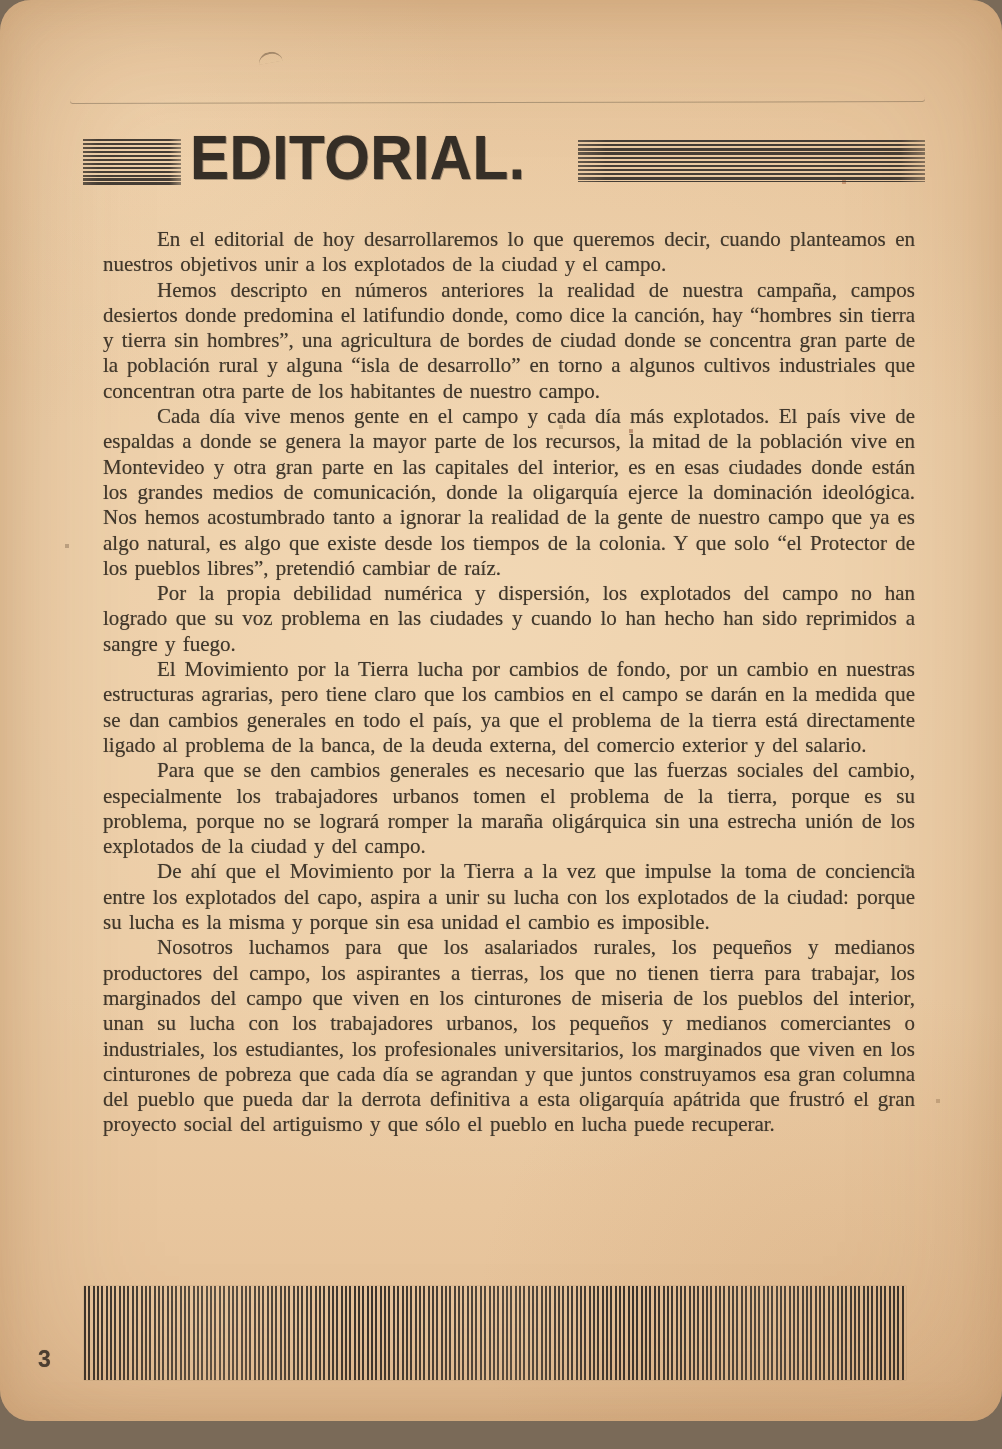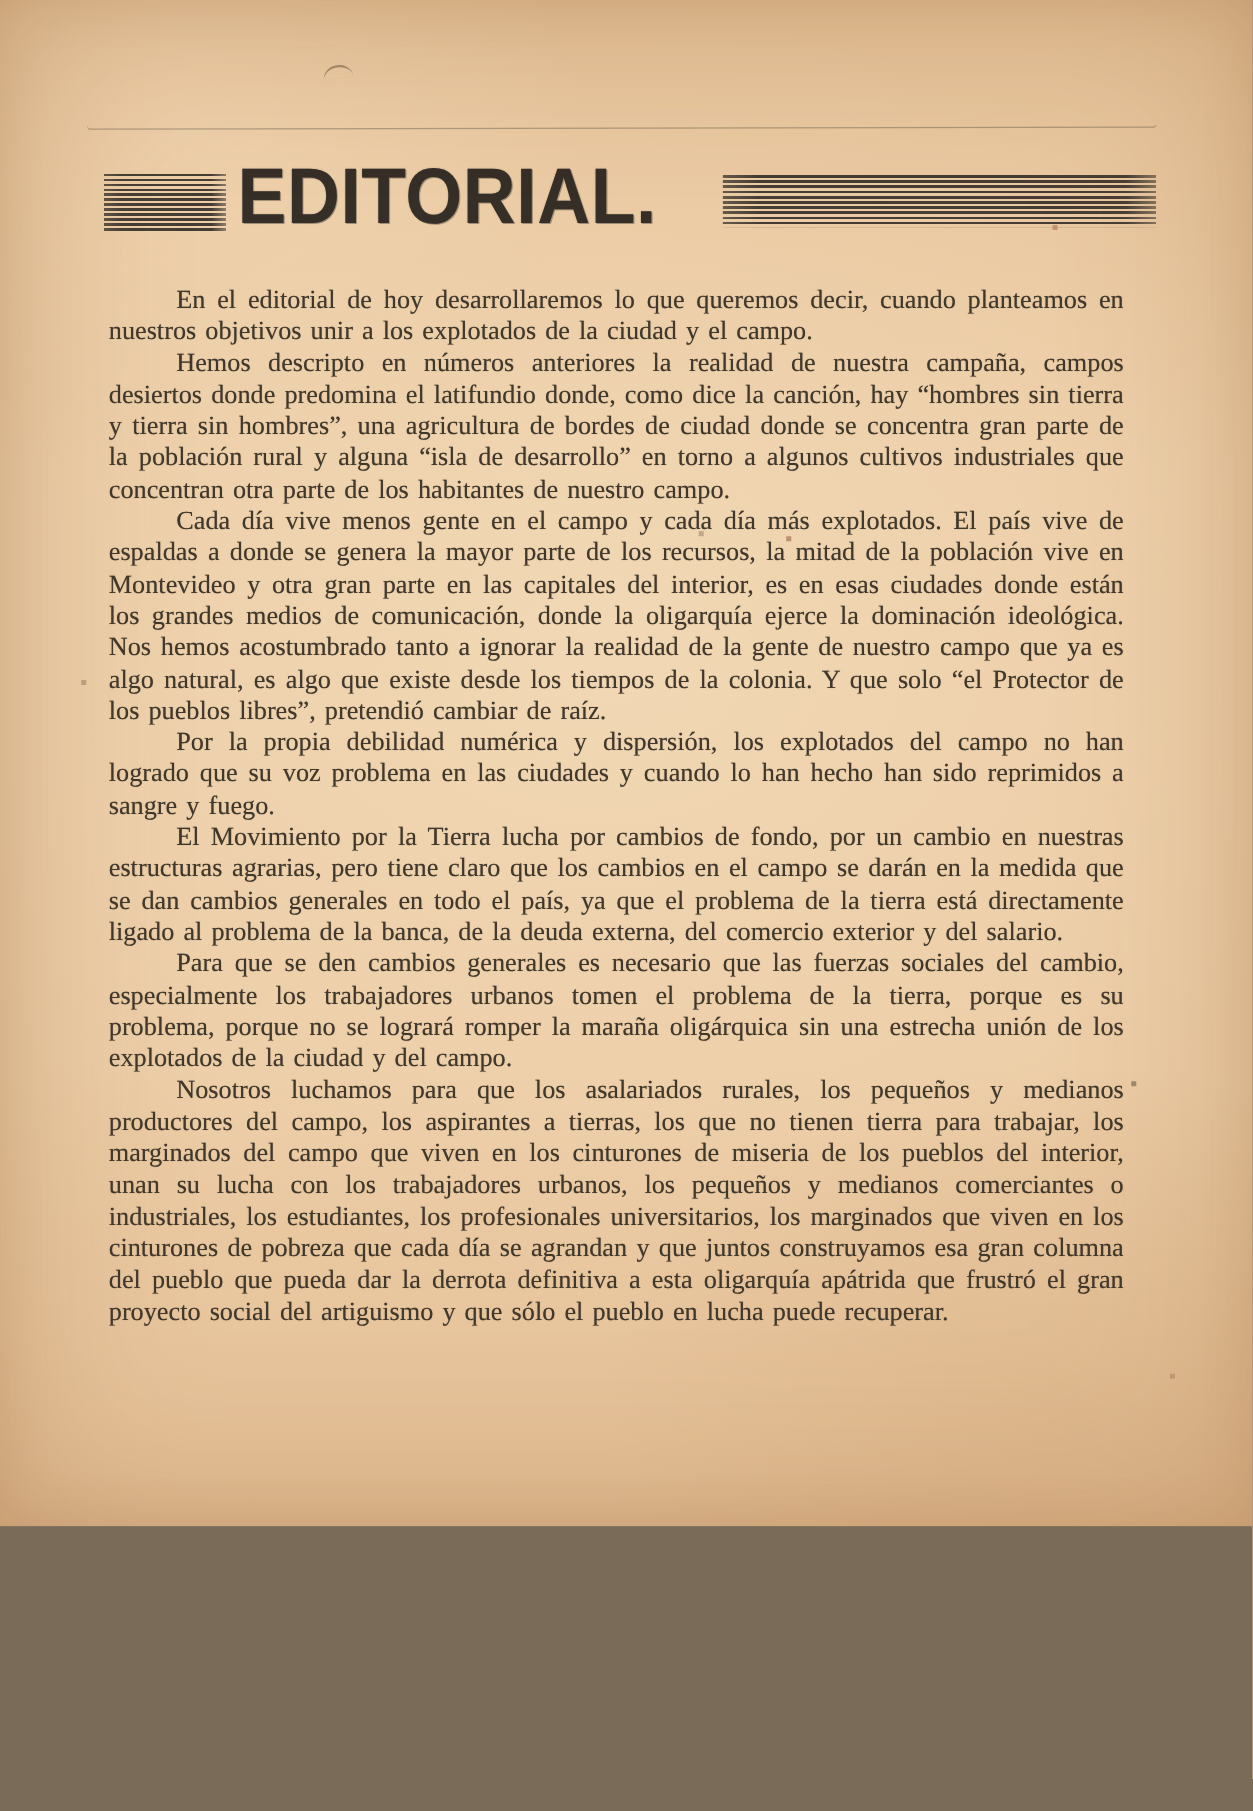--- a/index.html
+++ b/index.html
@@ -1,27 +1,28 @@
 <!DOCTYPE html>
 <html><head>
 <meta charset="utf-8">
 <style>
   html,body { margin:0; padding:0; background:#7a6a58; }
   .page {
     position:relative;
-    width:1002px; height:1221px;
+    width:1002px; height:1421px;
     margin:0 auto;
     background-color:#e9c8a1;
     background-image:
       radial-gradient(90% 60% at 48% 42%, rgba(255,240,214,0.30), rgba(255,240,214,0) 70%),
       radial-gradient(40% 25% at 15% 8%, rgba(255,236,205,0.25), rgba(255,236,205,0) 80%),
       radial-gradient(50% 30% at 85% 92%, rgba(190,140,90,0.18), rgba(190,140,90,0) 75%),
       linear-gradient(180deg, #e6c39a 0%, #eccda6 30%, #eccda6 70%, #e4bf96 100%);
     overflow:hidden;
     font-family:"Liberation Serif", serif;
+    border-radius:31px;
   }
   .page::after {
     content:""; position:absolute; inset:0; pointer-events:none;
     box-shadow: inset 0 0 150px rgba(140,85,40,0.30), inset 0 0 40px rgba(165,115,65,0.18);
   }
   .top-rule {
     position:absolute; left:70px; top:97px; width:855px; height:5px;
     background:linear-gradient(90deg, #43var 0, #433b32 0%, #38312a 55%, #443c33 100%);
     border-radius:3px;
     transform:rotate(-0.12deg);
@@ -46,21 +47,21 @@
     position:absolute; left:190px; top:126px; margin:0;
     font-family:"Liberation Sans", sans-serif;
     font-weight:bold; font-size:63px; line-height:1;
     letter-spacing:0.5px;
     color:#362f27;
     transform:scaleX(0.93); transform-origin:left top;
     text-shadow:1px 1px 0 rgba(54,47,39,0.35), 0 0 1px rgba(54,47,39,0.5);
     white-space:nowrap;
   }
   .body-text {
-    position:absolute; left:87px; top:227px; width:812px; height:1052px;
+    position:absolute; left:103px; top:227px; width:812px; height:1052px;
     overflow:hidden;
     font-size:21px; line-height:25.3px;
     color:#41382c;
     text-align:justify;
     text-shadow:0 0 0.7px rgba(65,56,44,0.55);
   }
   .body-text p { margin:0; text-indent:54px; word-spacing:2px; }
   .barcode {
     position:absolute; left:84px; top:1286px; width:822px; height:94px;
     background:
@@ -106,19 +107,20 @@
   <h1 class="title">EDITORIAL.</h1>
   <div class="hlines right"></div>
 
   <div class="body-text">
     <p>En el editorial de hoy desarrollaremos lo que queremos decir, cuando planteamos en nuestros objetivos unir a los explotados de la ciudad y el campo.</p>
     <p>Hemos descripto en números anteriores la realidad de nuestra campaña, campos desiertos donde predomina el latifundio donde, como dice la canción, hay “hombres sin tierra y tierra sin hombres”, una agricultura de bordes de ciudad donde se concentra gran parte de la población rural y alguna “isla de desarrollo” en torno a algunos cultivos industriales que concentran otra parte de los habitantes de nuestro campo.</p>
     <p>Cada día vive menos gente en el campo y cada día más explotados. El país vive de espaldas a donde se genera la mayor parte de los recursos, la mitad de la población vive en Montevideo y otra gran parte en las capitales del interior, es en esas ciudades donde están los grandes medios de comunicación, donde la oligarquía ejerce la dominación ideológica. Nos hemos acostumbrado tanto a ignorar la realidad de la gente de nuestro campo que ya es algo natural, es algo que existe desde los tiempos de la colonia. Y que solo “el Protector de los pueblos libres”, pretendió cambiar de raíz.</p>
     <p>Por la propia debilidad numérica y dispersión, los explotados del campo no han logrado que su voz problema en las ciudades y cuando lo han hecho han sido reprimidos a sangre y fuego.</p>
     <p>El Movimiento por la Tierra lucha por cambios de fondo, por un cambio en nuestras estructuras agrarias, pero tiene claro que los cambios en el campo se darán en la medida que se dan cambios generales en todo el país, ya que el problema de la tierra está directamente ligado al problema de la banca, de la deuda externa, del comercio exterior y del salario.</p>
     <p>Para que se den cambios generales es necesario que las fuerzas sociales del cambio, especialmente los trabajadores urbanos tomen el problema de la tierra, porque es su problema, porque no se logrará romper la maraña oligárquica sin una estrecha unión de los explotados de la ciudad y del campo.</p>
+    <p>De ahí que el Movimiento por la Tierra a la vez que impulse la toma de conciencia entre los explotados del capo, aspira a unir su lucha con los explotados de la ciudad: porque su lucha es la misma y porque sin esa unidad el cambio es imposible.</p>
     <p>Nosotros luchamos para que los asalariados rurales, los pequeños y medianos productores del campo, los aspirantes a tierras, los que no tienen tierra para trabajar, los marginados del campo que viven en los cinturones de miseria de los pueblos del interior, unan su lucha con los trabajadores urbanos, los pequeños y medianos comerciantes o industriales, los estudiantes, los profesionales universitarios, los marginados que viven en los cinturones de pobreza que cada día se agrandan y que juntos construyamos esa gran columna del pueblo que pueda dar la derrota definitiva a esta oligarquía apátrida que frustró el gran proyecto social del artiguismo y que sólo el pueblo en lucha puede recuperar.</p>
   </div>
 
   <div class="barcode"></div>
   <div class="page-number">3</div>
 
 </div>
 
 </body></html>

